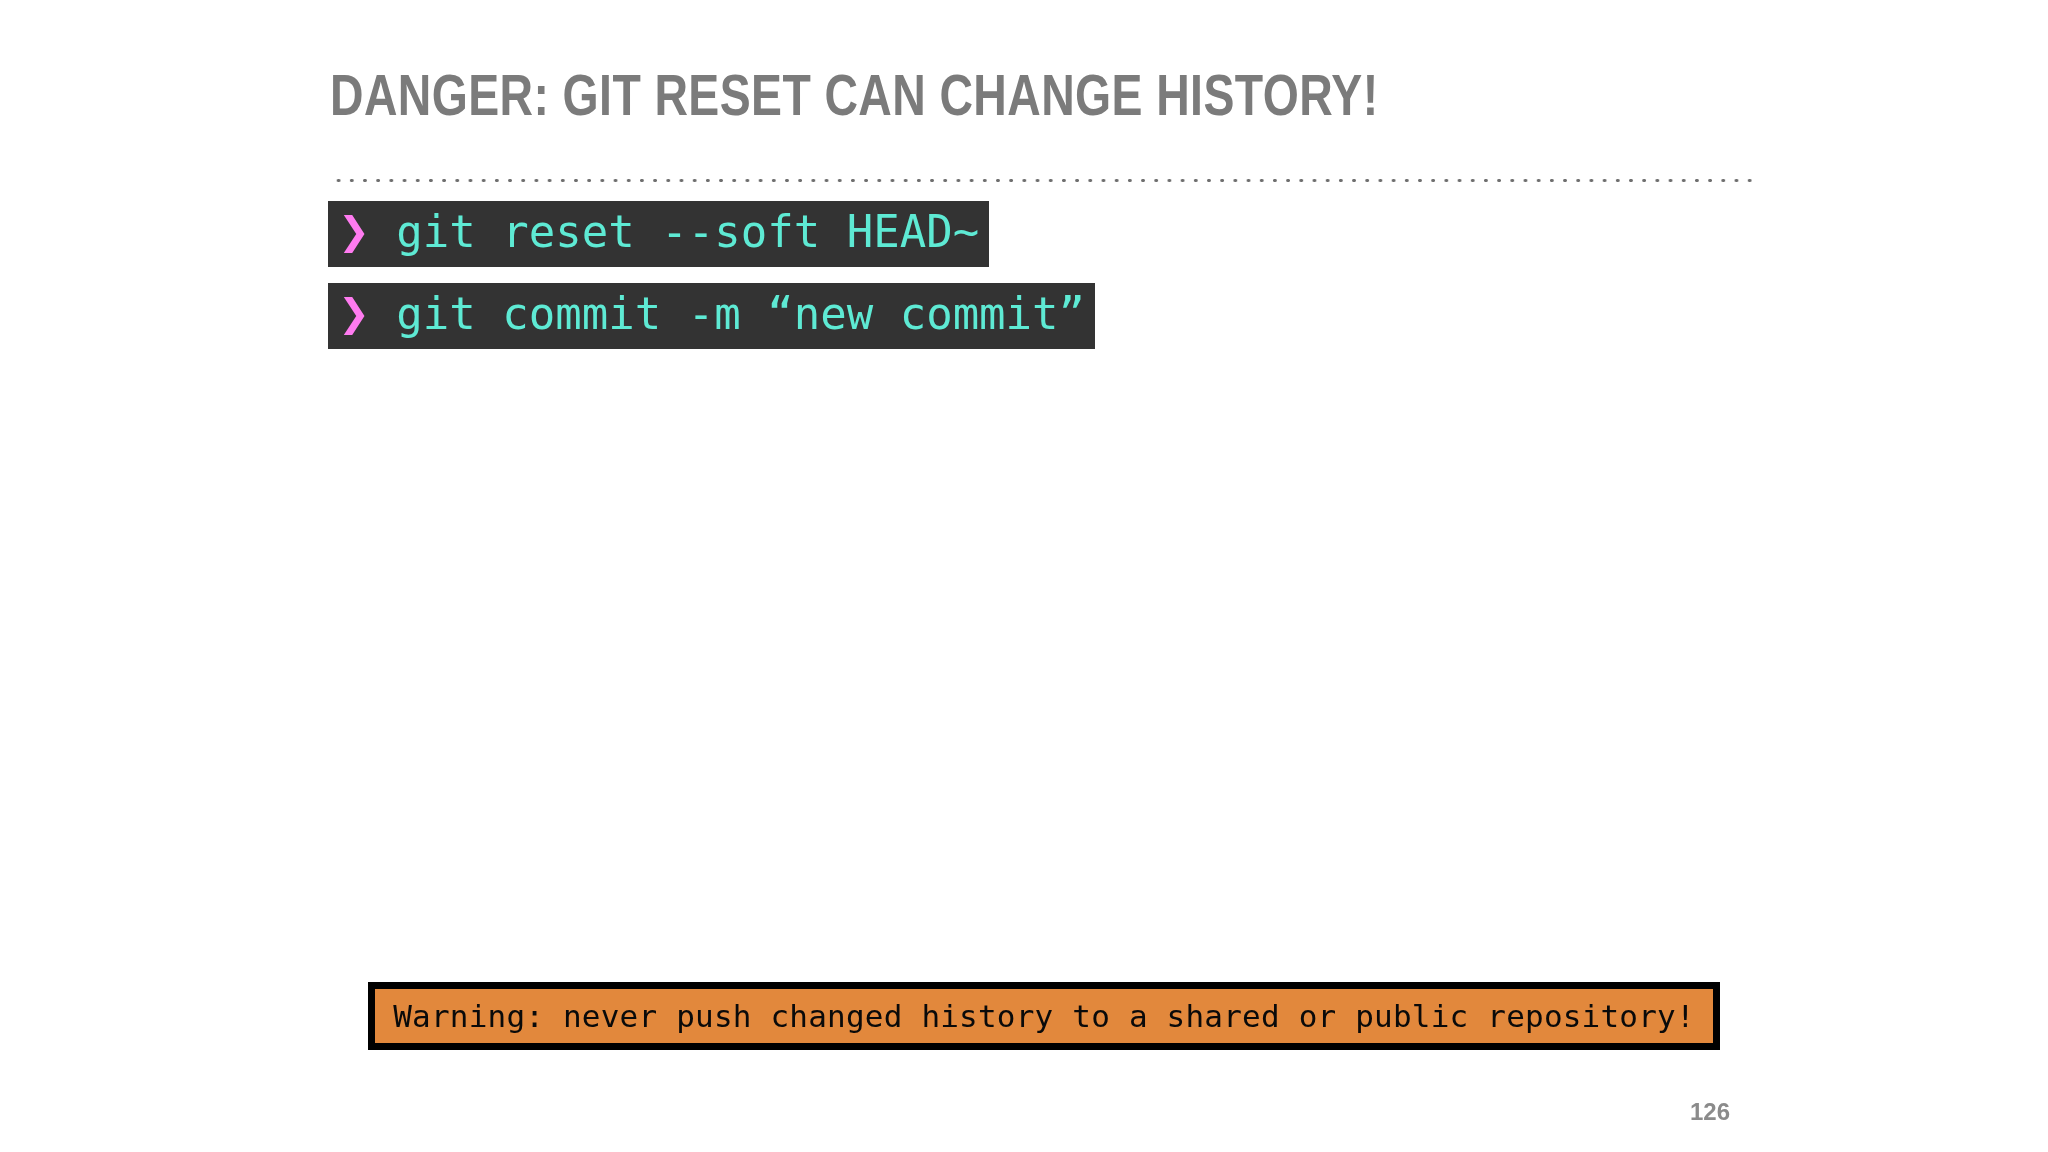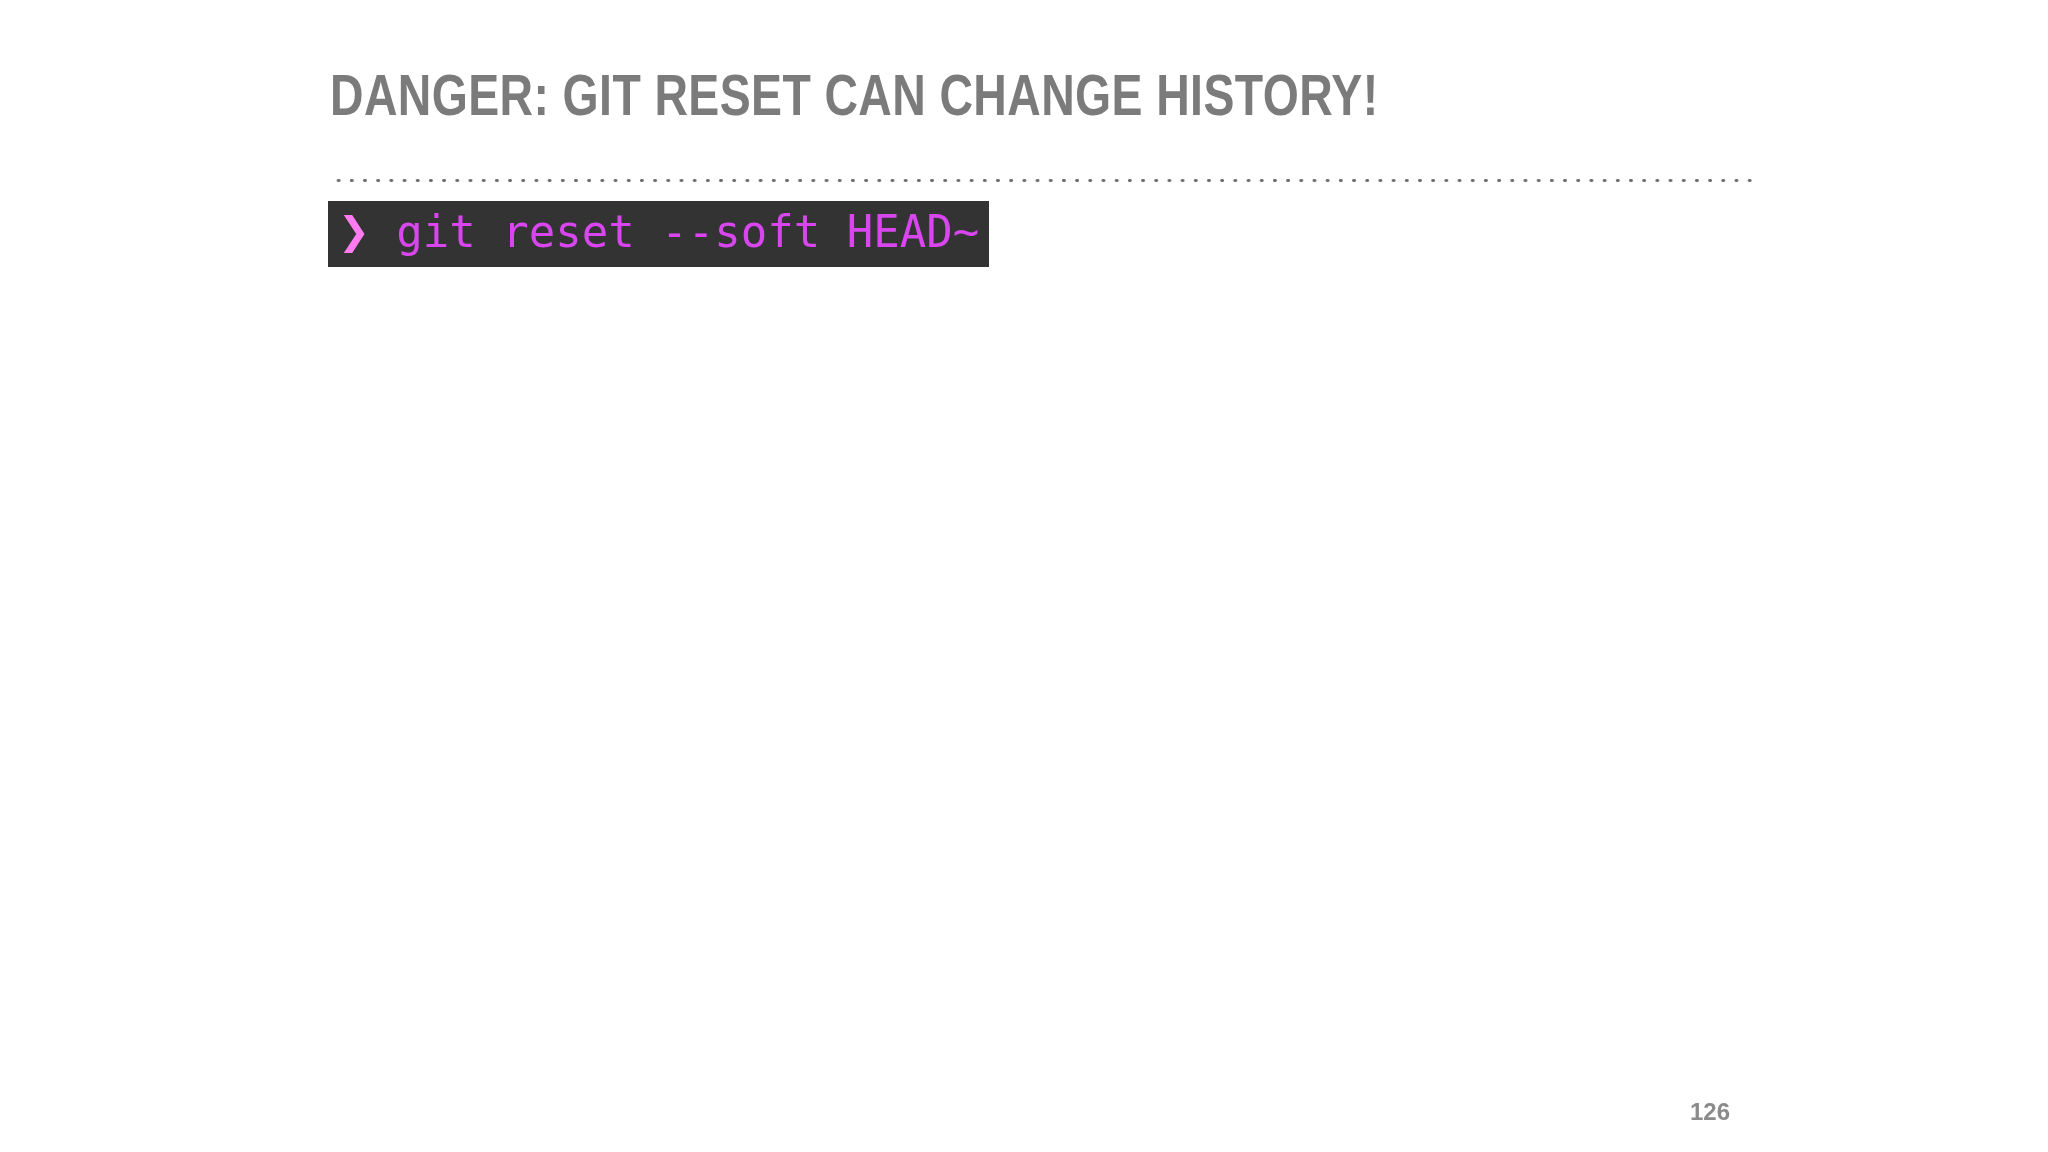--- a/index.html
+++ b/index.html
@@ -70,21 +70,21 @@
   #code-line-1 { top: 201px; }
   #code-line-2 { top: 283px; }
   .code-prompt {
     color: #ff7bf0;
     font-weight: bold;
     font-family: "DejaVu Sans", sans-serif;
     font-size: 38px;
     position: relative;
     top: -3px;
   }
-  .code-text { color: #d946ef; }
+  .code-text { color: #5eead4; }
 
   
   #commit-graph {
     position: absolute;
     left: 560px;
     top: 370px;
     width: 420px;
     height: 610px;
   }
   .graph-svg { display: block; }
@@ -126,18 +126,22 @@
 <body>
 
 <div id="slide">
 
   <div id="slide-title">DANGER: GIT RESET CAN CHANGE HISTORY!</div>
 
   <div id="title-divider"></div>
 
   <div class="code-line" id="code-line-1"><span class="code-prompt">❯</span><span class="code-text"> git reset --soft HEAD~</span></div>
 
+  <div class="code-line" id="code-line-2"><span class="code-prompt">❯</span><span class="code-text"> git commit -m “new commit”</span></div>
 
 
+  <div id="warning-banner">
+    <span id="warning-text">Warning: never push changed history to a shared or public repository!</span>
+  </div>
 
   <div id="page-number">126</div>
 
 </div>
 
 </body></html>

